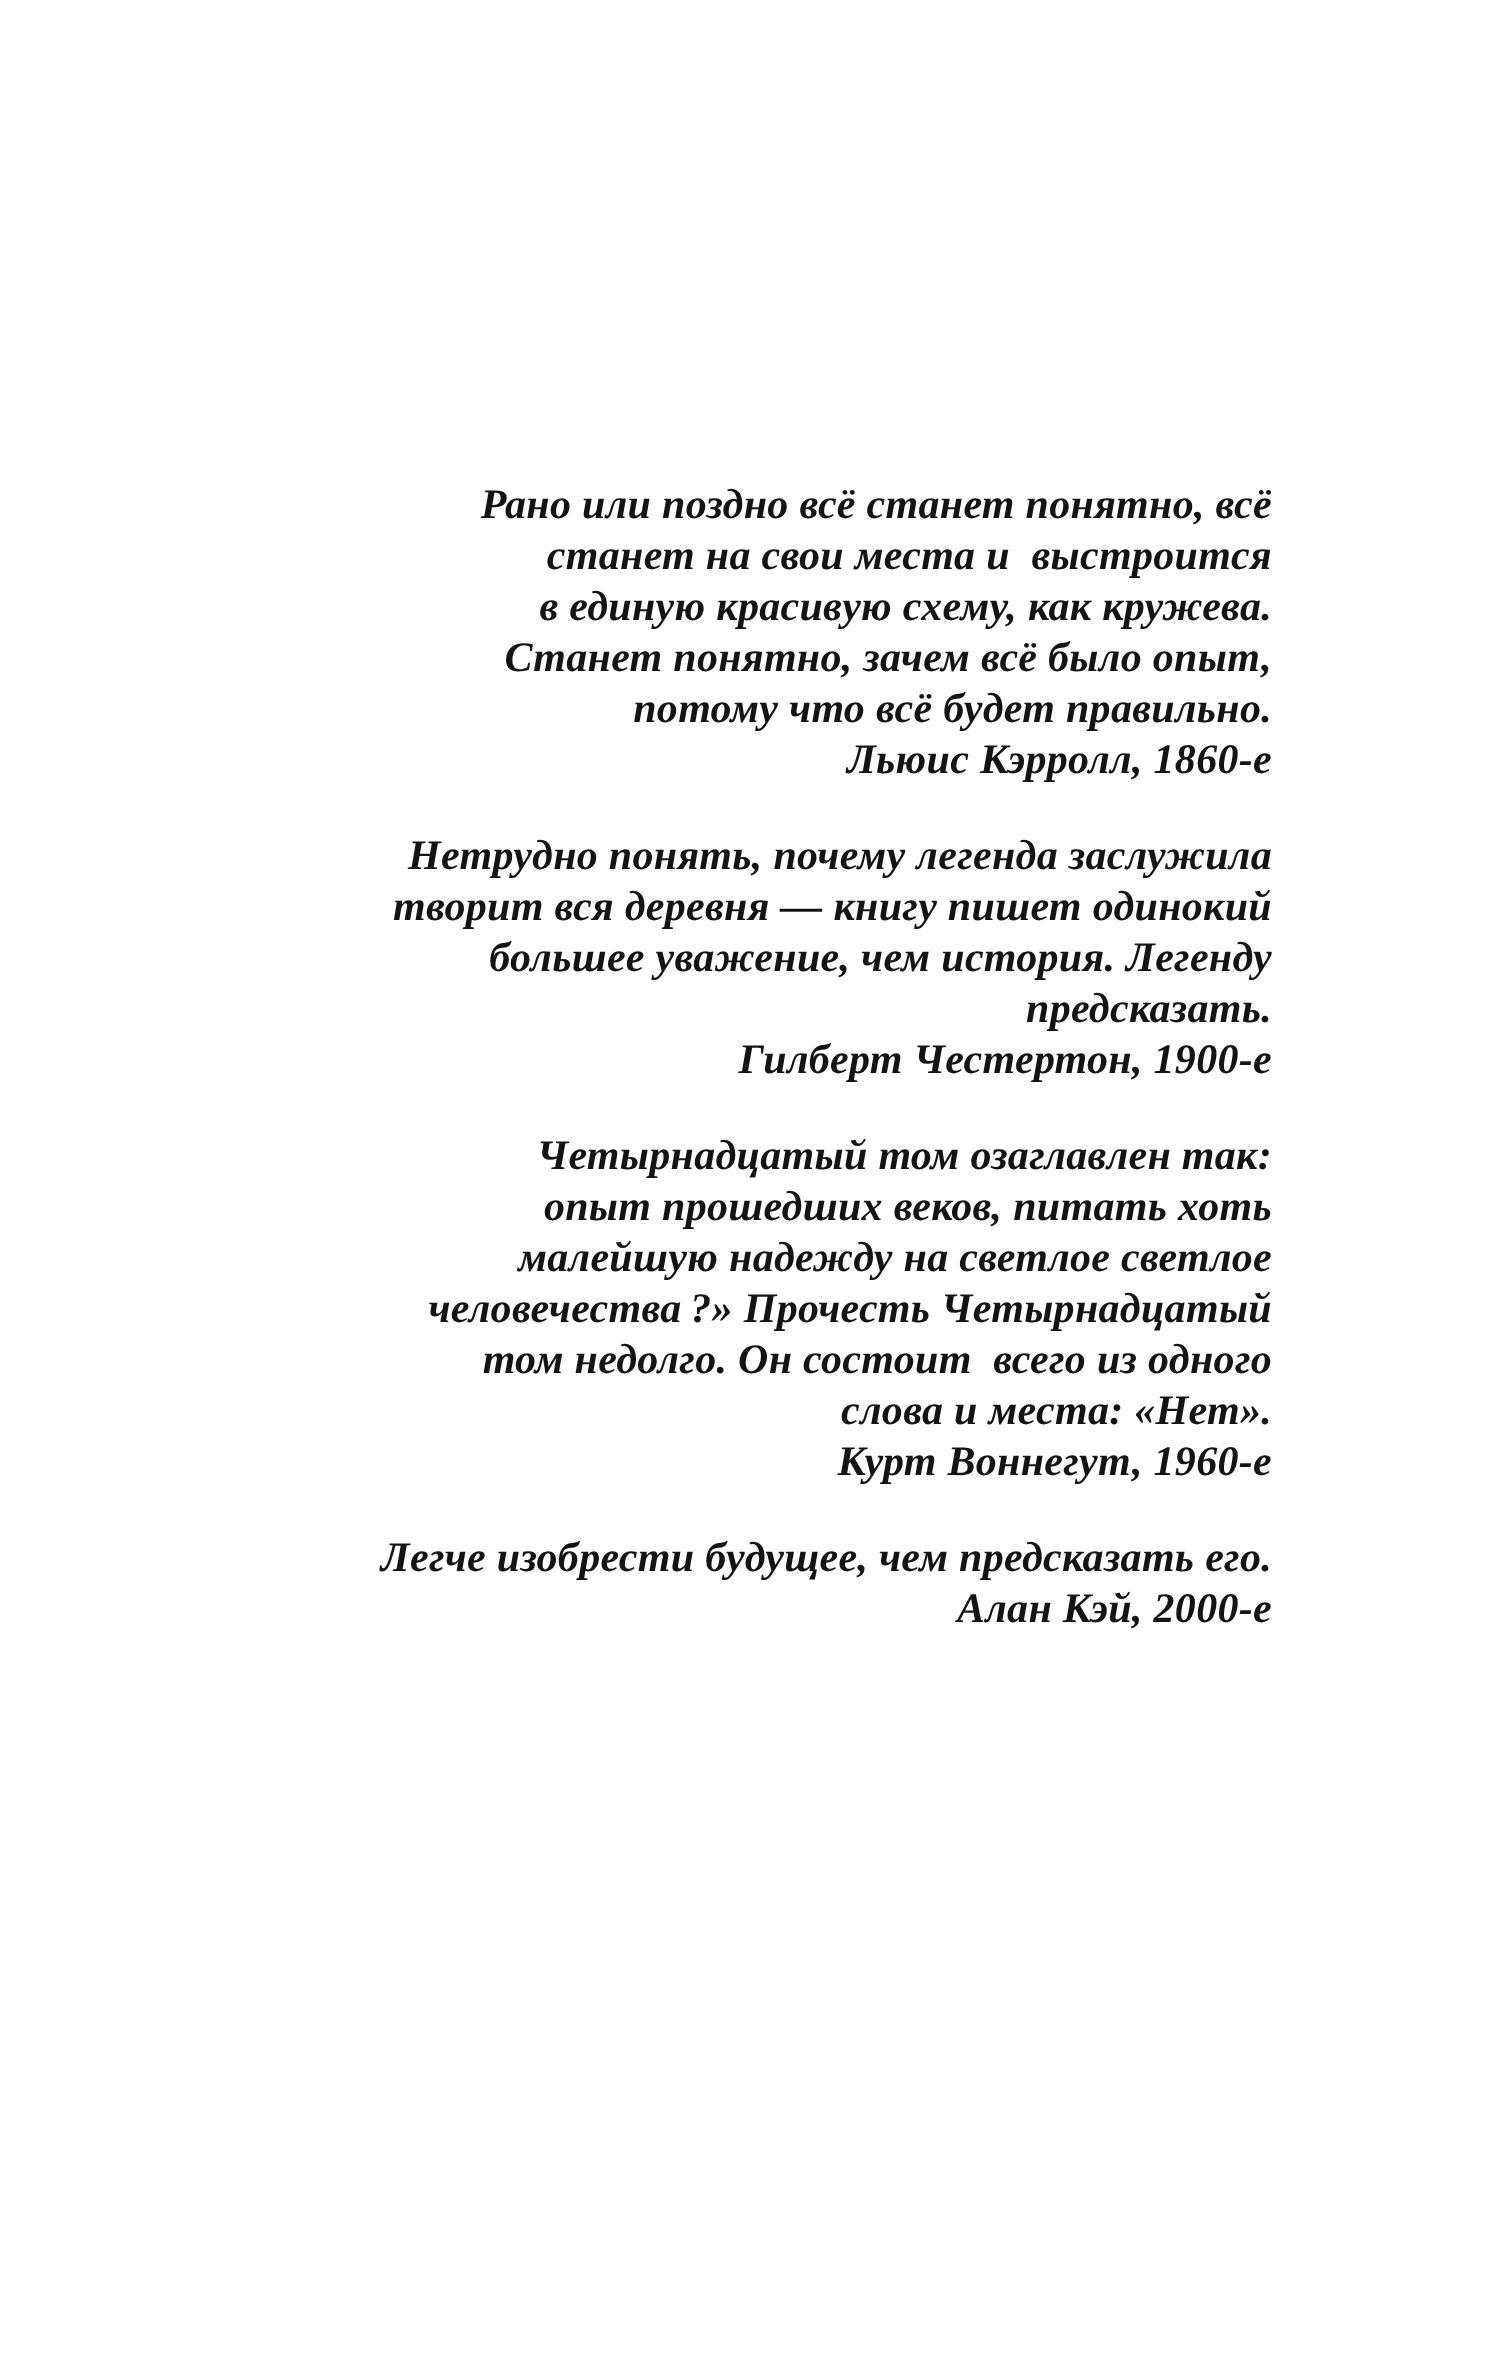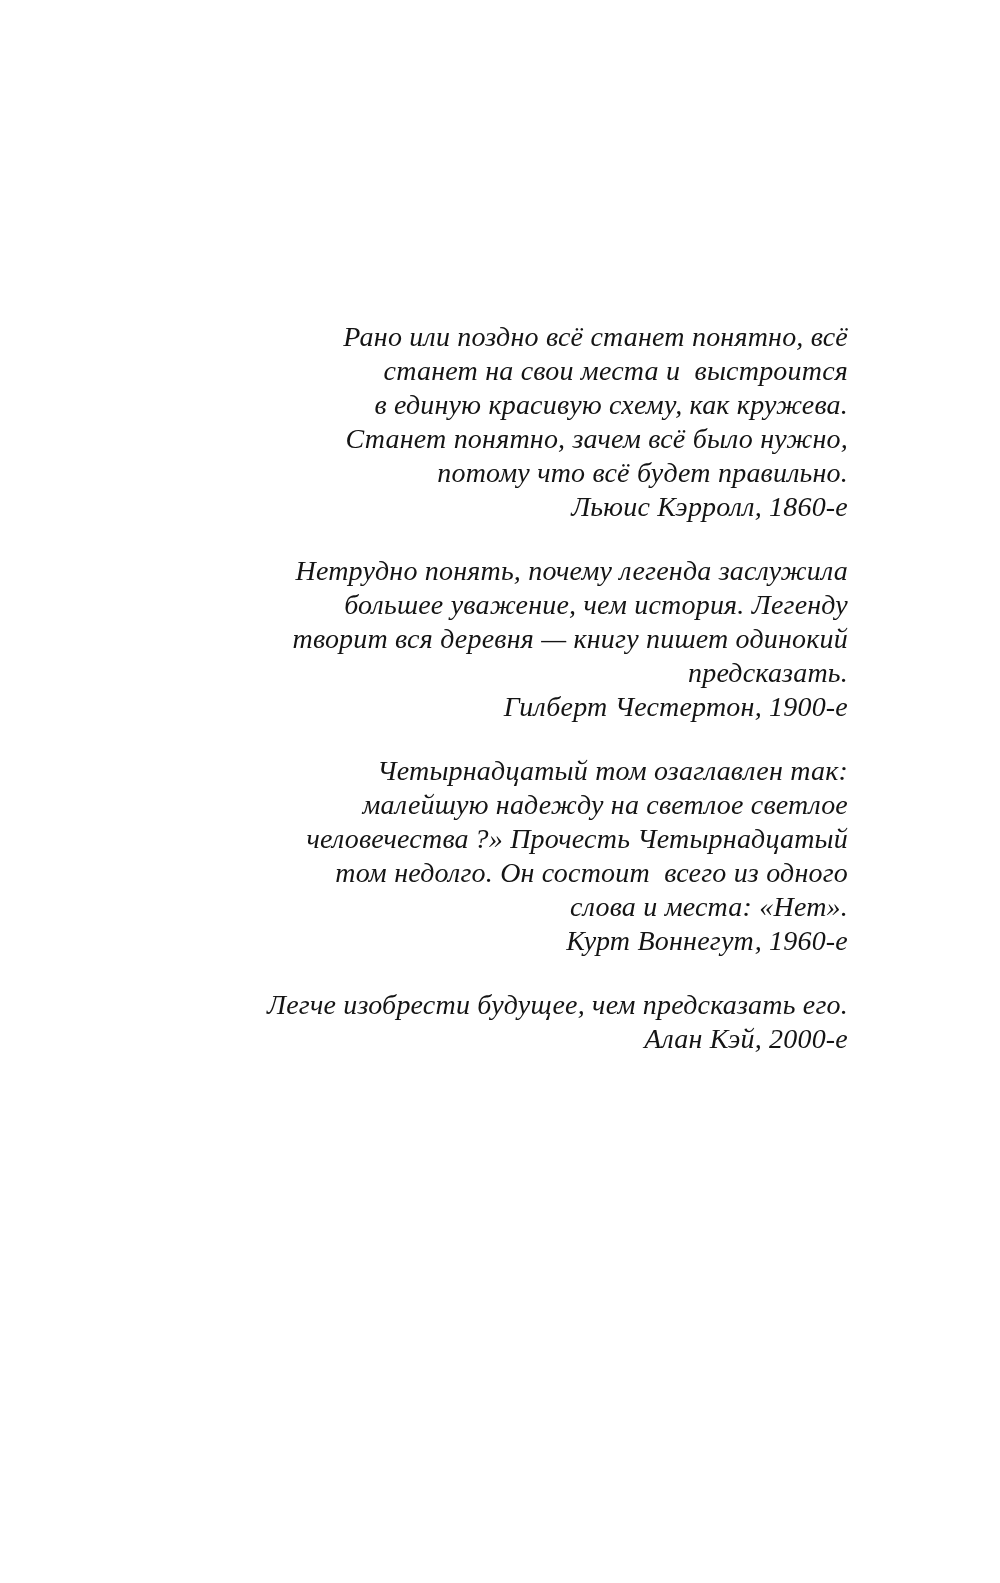--- a/index.html
+++ b/index.html
@@ -23,51 +23,53 @@
     padding-top: 320px;
     text-align: right;
     font-style: italic;
     font-size: 28px;
     line-height: 34px;
     color: #141414;
     letter-spacing: 0.2px;
   }
   .epigraph-block {
     margin: 0 0 30px 0;
+    font-weight: bold;
   }
   .quote-line,
   .quote-attribution {
     white-space: pre-wrap;  
   }
 </style>
 </head>
 <body>
 
 <div class="page">
   <div class="epigraphs">
 
     <div class="epigraph-block">
       <div class="quote-line">Рано или поздно всё станет понятно, всё</div>
       <div class="quote-line">станет на свои места и  выстроится</div>
       <div class="quote-line">в единую красивую схему, как кружева.</div>
-      <div class="quote-line">Станет понятно, зачем всё было нужно,</div>
+      <div class="quote-line">Станет понятно, зачем всё было опыт,</div>
       <div class="quote-line">потому что всё будет правильно.</div>
       <div class="quote-attribution">Льюис Кэрролл, 1860-е</div>
     </div>
 
     <div class="epigraph-block">
       <div class="quote-line">Нетрудно понять, почему легенда заслужила</div>
+      <div class="quote-line">творит вся деревня — книгу пишет одинокий</div>
       <div class="quote-line">большее уважение, чем история. Легенду</div>
-      <div class="quote-line">творит вся деревня — книгу пишет одинокий</div>
       <div class="quote-line">предсказать.</div>
       <div class="quote-attribution">Гилберт Честертон, 1900-е</div>
     </div>
 
     <div class="epigraph-block">
       <div class="quote-line">Четырнадцатый том озаглавлен так:</div>
+      <div class="quote-line">опыт прошедших веков, питать хоть</div>
       <div class="quote-line">малейшую надежду на светлое светлое</div>
       <div class="quote-line">человечества ?» Прочесть Четырнадцатый</div>
       <div class="quote-line">том недолго. Он состоит  всего из одного</div>
       <div class="quote-line">слова и места: «Нет».</div>
       <div class="quote-attribution">Курт Воннегут, 1960-е</div>
     </div>
 
     <div class="epigraph-block">
       <div class="quote-line">Легче изобрести будущее, чем предсказать его.</div>
       <div class="quote-attribution">Алан Кэй, 2000-е</div>

